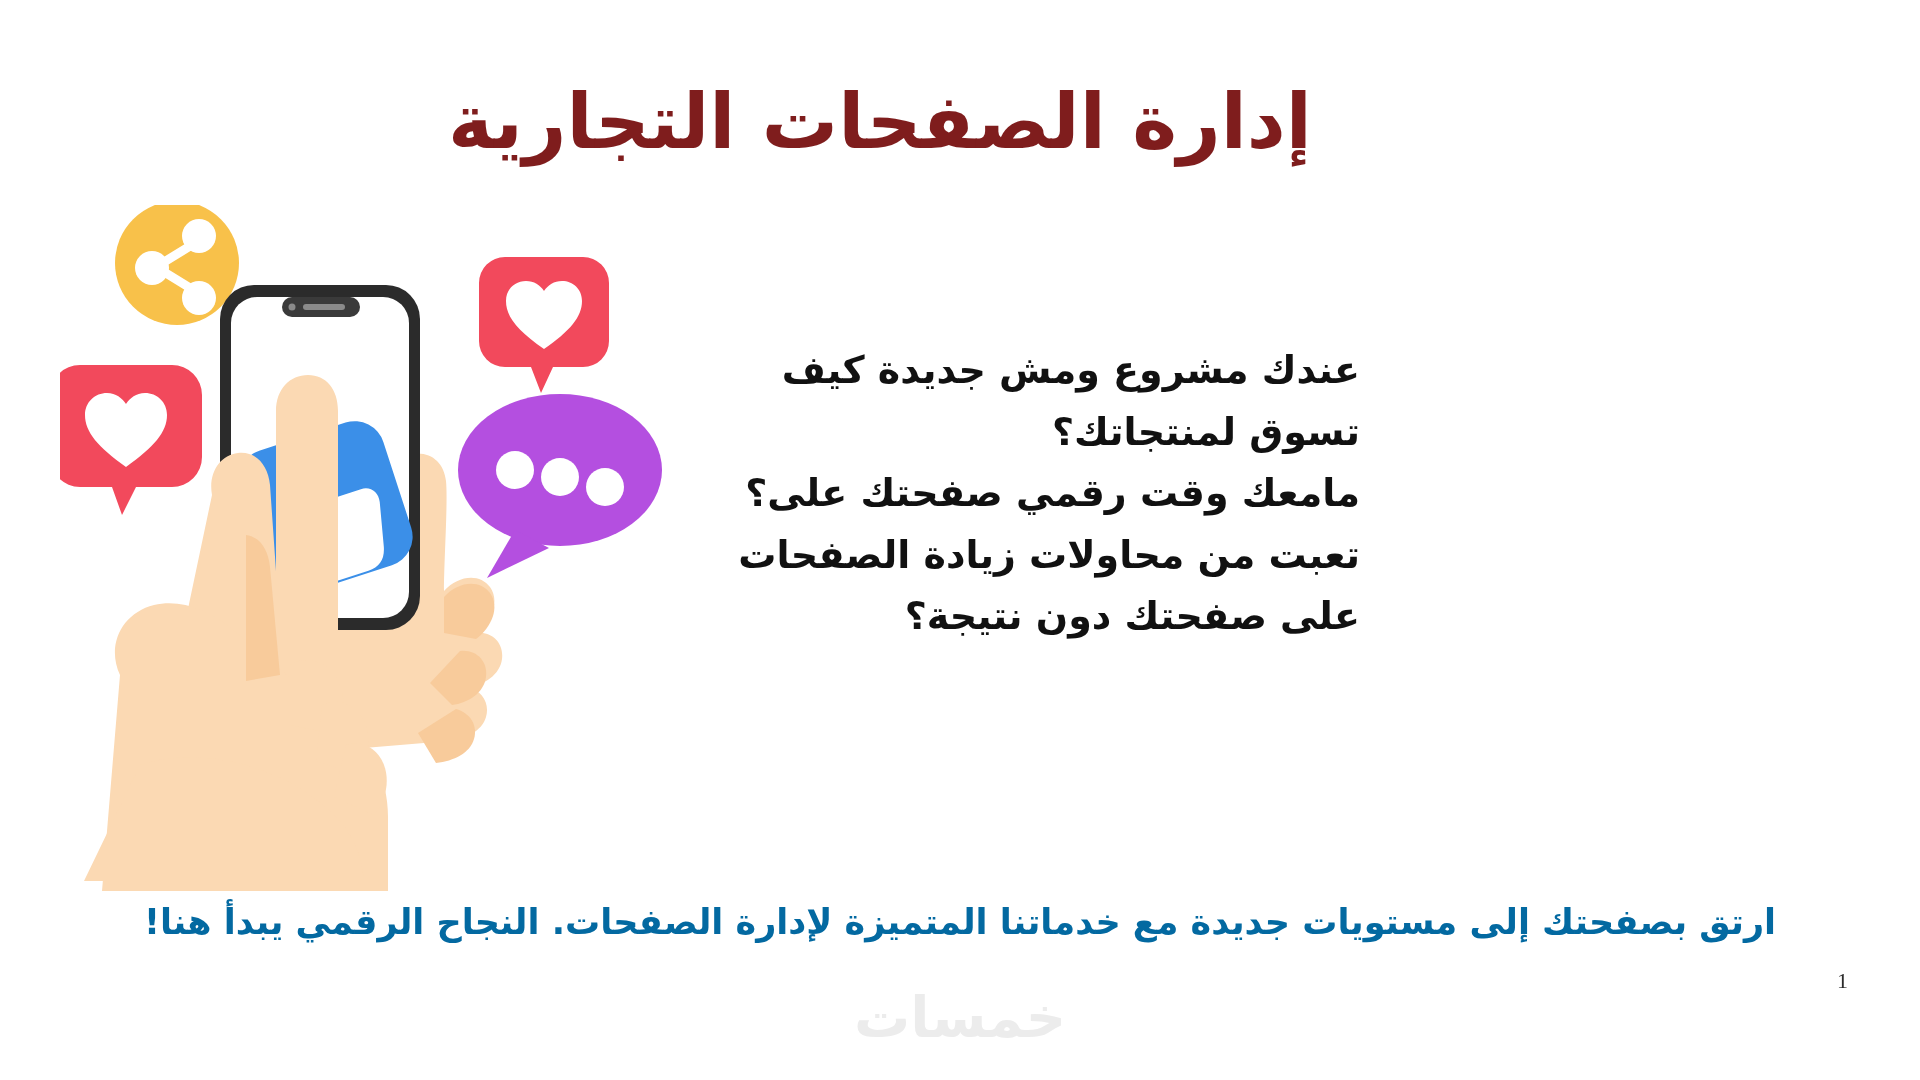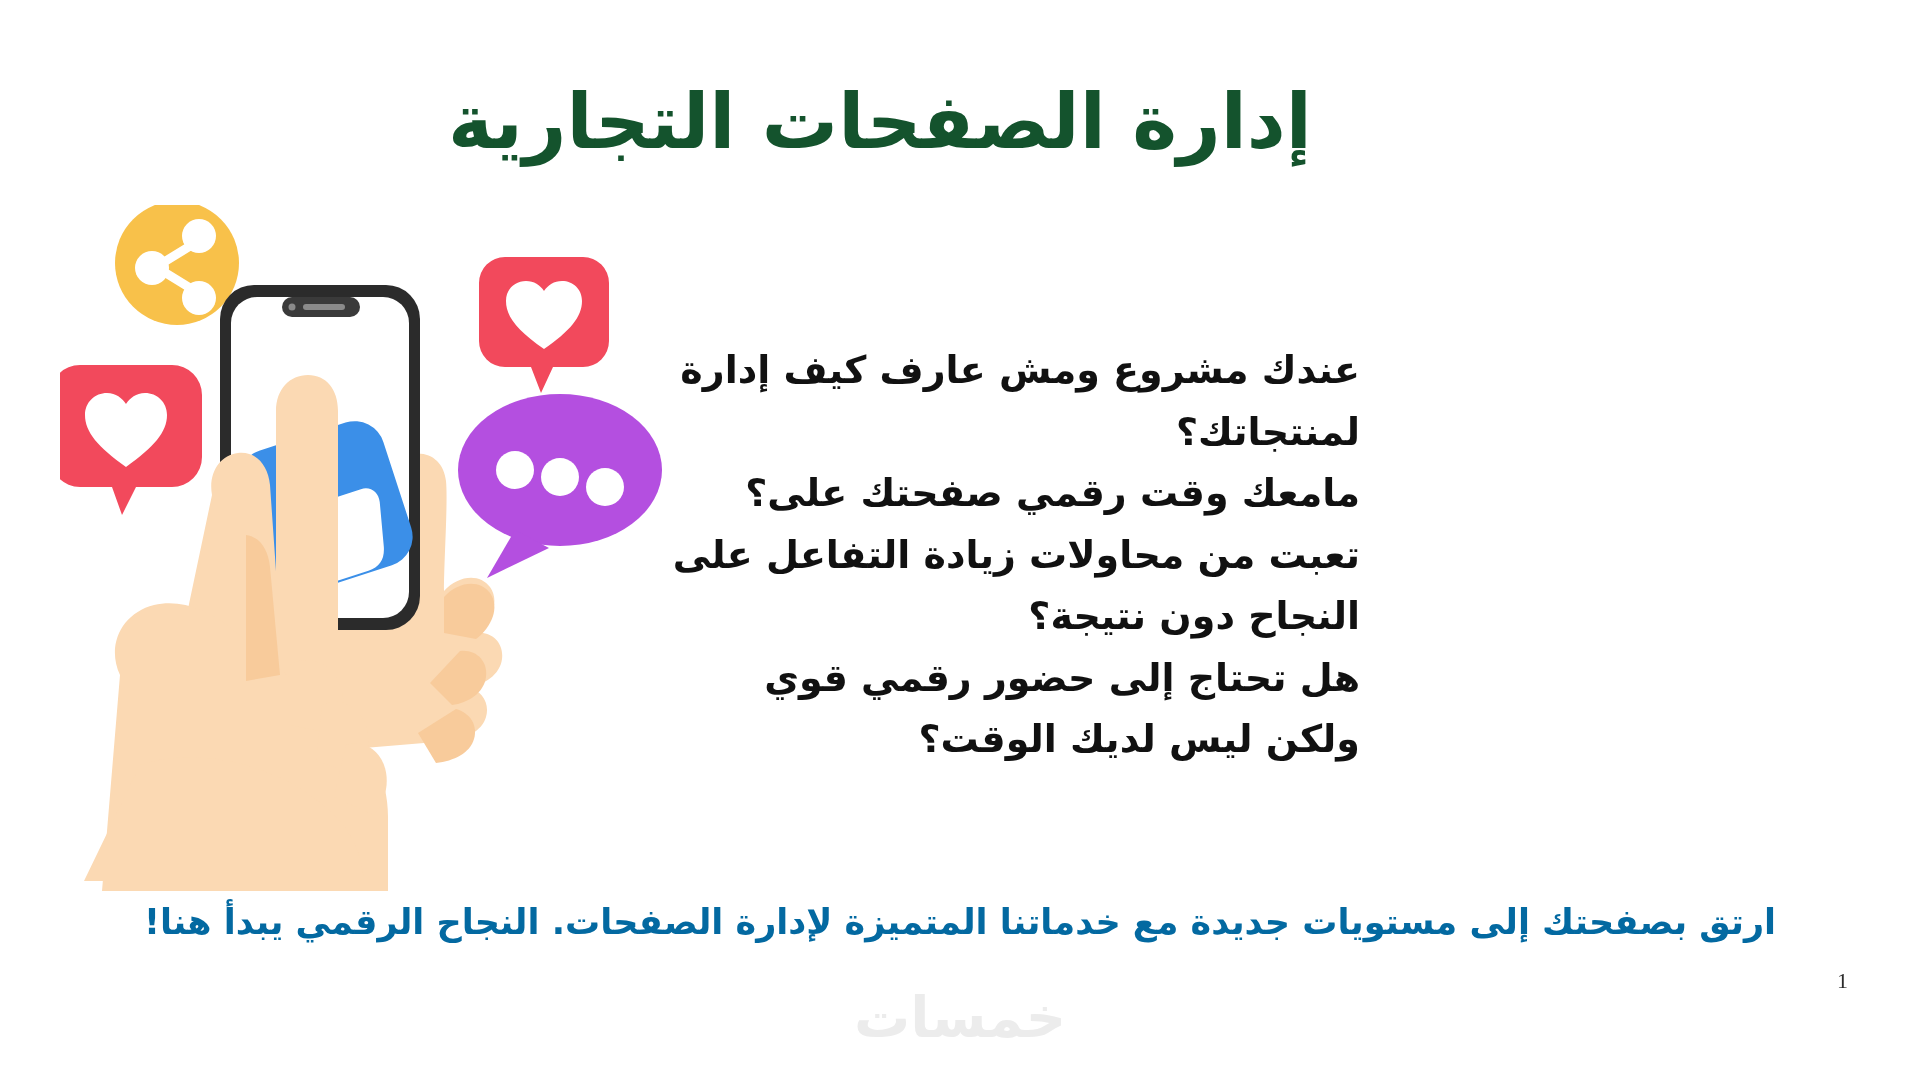--- a/index.html
+++ b/index.html
@@ -12,21 +12,21 @@
   }
   .slide{position:relative;width:1920px;height:1080px;background:#fff;overflow:hidden;}
 
   
   .title{
     position:absolute;
     top:78px; left:0; width:1760px;
     text-align:center;
     font-size:76px;
     font-weight:bold;
-    color:#14532d;
+    color:#7f1d1d;
     line-height:1.15;
     direction:rtl;
     letter-spacing:0px;
     white-space:nowrap;
   }
 
   
   .illus{
     position:absolute;
     left:60px; top:205px;
@@ -159,24 +159,23 @@
         <path d="M186,330 c14,2 22,14 24,32 l10,108 l-34,6 z" fill="#F8CB9B"></path>
         <path d="M230,460 c16,-10 36,-4 46,12 c10,16 10,40 2,58 l-48,-10 z" fill="#FBD9B3"></path>
         <path d="M262,500 c16,-8 34,0 42,16 c8,16 6,38 -4,54 l-44,-14 z" fill="#FBD9B3"></path>
         <path d="M286,540 c16,-6 32,4 38,20 c6,16 2,36 -10,50 l-40,-18 z" fill="#FBD9B3"></path>
         <path d="M80,560 c60,-20 140,0 190,46 c20,18 32,42 34,70 l-280,0 z" fill="#FBD9B3"></path>
       </g>
     </svg>
   </div>
 
   <div class="body-block">
-    <p>عندك مشروع ومش عارف كيف إدارة لمنتجاتك؟</p>
+    <p>عندك مشروع ومش جديدة كيف تسوق لمنتجاتك؟</p>
     <p>مامعك وقت رقمي صفحتك على؟</p>
-    <p>تعبت من محاولات زيادة التفاعل على النجاح دون نتيجة؟</p>
-    <p>هل تحتاج إلى حضور رقمي قوي ولكن ليس لديك الوقت؟</p>
+    <p>تعبت من محاولات زيادة الصفحات على صفحتك دون نتيجة؟</p>
   </div>
 
   <div class="cta">ارتق بصفحتك إلى مستويات جديدة مع خدماتنا المتميزة لإدارة الصفحات. النجاح الرقمي يبدأ هنا!</div>
 
   <div class="watermark">خمسات</div>
 
   <div class="page-num">1</div>
 
 </div>
 

